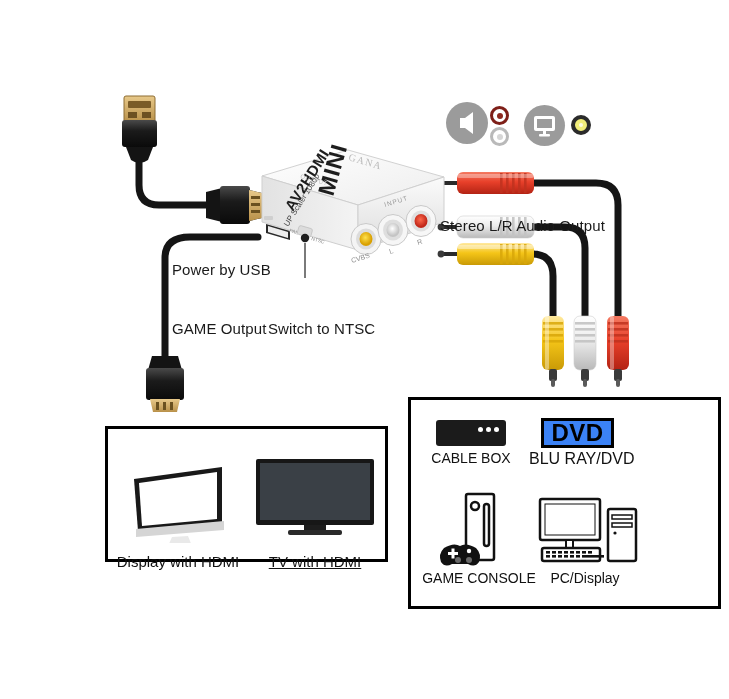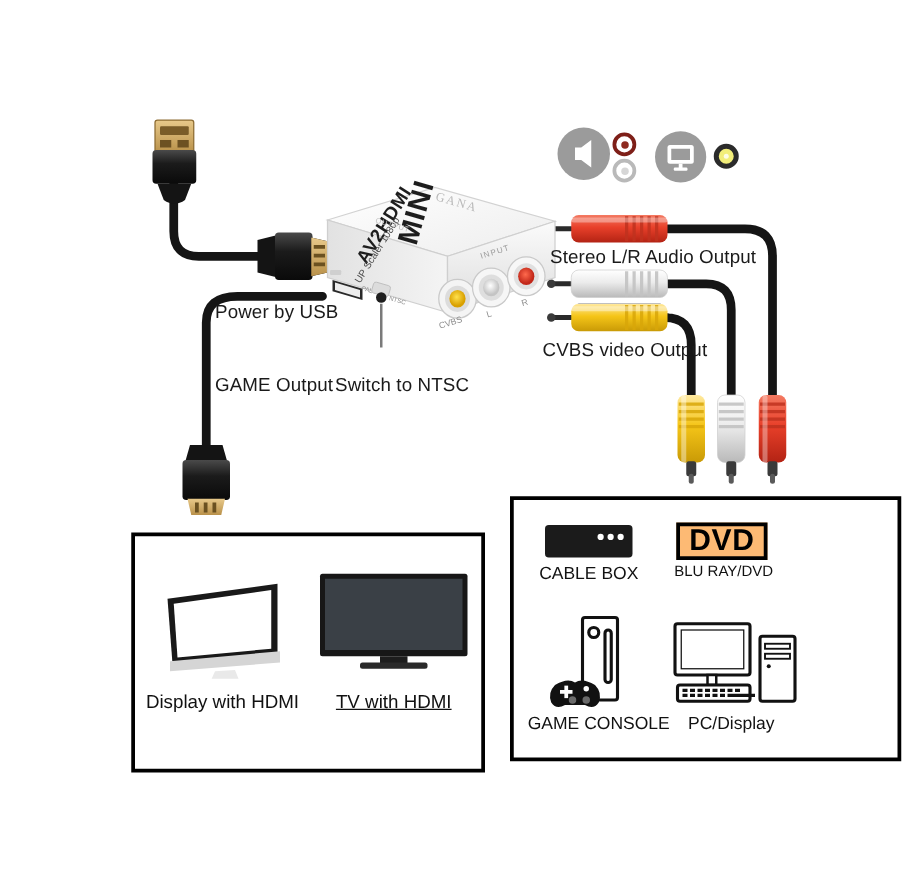--- a/index.html
+++ b/index.html
@@ -1,35 +1,35 @@
 <!DOCTYPE html>
 <html><head>
 <meta charset="utf-8">
 <style>
   html,body{margin:0;padding:0;background:#ffffff;}
   body{width:729px;height:699px;position:relative;overflow:hidden;
        font-family:"Liberation Sans",sans-serif;color:#111;}
   .stage{position:absolute;left:0;top:0;width:729px;height:699px;}
-  .lbl{position:absolute;white-space:nowrap;font-size:15px;color:#1a1a1a;letter-spacing:.1px;}
+  .lbl{position:absolute;white-space:nowrap;font-size:15px;color:#1a1a1a;letter-spacing:.1px;margin-top:20px;}
   .svgl{position:absolute;left:0;top:0;width:729px;height:699px;pointer-events:none;}
 
   
   .panel{position:absolute;border:3px solid #000;background:#fff;box-sizing:border-box;}
-  .panel-l{left:105px;top:426px;width:283px;height:192px;}
+  .panel-l{left:105px;top:426px;width:283px;height:136px;}
   .panel-r{left:408px;top:397px;width:313px;height:212px;}
   .panel-cap{position:absolute;font-size:15px;color:#111;white-space:nowrap;text-align:center;}
 
   
   .icircle{position:absolute;border-radius:50%;background:#9b9b9b;}
   .jack{position:absolute;border-radius:50%;box-sizing:border-box;}
 
   
   .cablebox{position:absolute;background:#1b1b1b;border-radius:3px;}
   .cb-dot{position:absolute;width:5px;height:5px;border-radius:50%;background:#fff;}
-  .dvdbox{position:absolute;border:3px solid #000;background:#fdba74;box-sizing:border-box;
+  .dvdbox{position:absolute;border:3px solid #000;background:#3b82f6;box-sizing:border-box;
           display:flex;align-items:center;justify-content:center;
           font-weight:bold;font-size:24px;letter-spacing:.5px;color:#000;}
 </style>
 </head>
 <body>
 
 <div class="stage">
 
   <svg class="svgl" viewBox="0 0 729 699">
     <defs>
@@ -298,21 +298,20 @@
          background:#f2ee7a;border:4px solid #2b2b2b;">
       <div style="position:absolute;left:4px;top:4px;width:4px;height:4px;
                   border-radius:50%;background:#ffffff;opacity:.8;"></div>
     </div>
   </div>
 
   <div class="lbl" style="left:172px;top:241px;">Power by USB</div>
   <div class="lbl" style="left:172px;top:300px;">GAME Output</div>
   <div class="lbl" style="left:268px;top:300px;text-align:right;">Switch to NTSC</div>
   <div class="lbl" style="left:440px;top:197px;">Stereo L/R Audio Output</div>
-  <div class="lbl" style="left:434px;top:272px;">CVBS video Output</div>
 
   <div class="panel panel-l">
 
     <div style="position:absolute;left:18px;top:22px;width:110px;height:92px;">
       <svg viewBox="0 0 110 92" style="width:110px;height:92px;">
         <path d="M8,28 L96,16 L96,72 L12,80 Z" fill="#191919"></path>
         <path d="M13,32 L91,21 L91,68 L16,75 Z" fill="#ffffff"></path>
         <path d="M10,78 L98,70 L98,79 L10,86 Z" fill="#d5d5d5"></path>
         <path d="M46,86 L62,85 L66,95 L42,95 Z" fill="#e9e9e9"></path>
         <rect x="33" y="93" width="44" height="5" rx="2" fill="#f0f0f0"></rect>
@@ -335,21 +334,21 @@
 
     <div class="cablebox" style="left:25px;top:20px;width:70px;height:26px;">
       <div class="cb-dot" style="left:42px;top:7px;"></div>
       <div class="cb-dot" style="left:50px;top:7px;"></div>
       <div class="cb-dot" style="left:58px;top:7px;"></div>
 
     </div>
     <div class="panel-cap" style="left:5px;top:50px;width:110px;font-size:14px;">CABLE BOX</div>
 
     <div class="dvdbox" style="left:130px;top:18px;width:73px;height:30px;">DVD</div>
-    <div class="panel-cap" style="left:118px;top:50px;width:100px;font-size:12px;">BLU RAY/DVD</div>
+    <div class="panel-cap" style="left:118px;top:50px;width:100px;font-size:16px;">BLU RAY/DVD</div>
 
     <div style="position:absolute;left:25px;top:92px;width:92px;height:78px;">
       <svg viewBox="0 0 92 78" style="width:92px;height:78px;">
         <rect x="30" y="2" width="28" height="66" rx="2" fill="#fff" stroke="#111" stroke-width="2.5"></rect>
         <circle cx="39" cy="14" r="4" fill="#fff" stroke="#111" stroke-width="2.5"></circle>
         <rect x="48" y="12" width="5" height="42" rx="2.5" fill="#fff" stroke="#111" stroke-width="2.5"></rect>
         <path d="M8,56 Q2,62 5,70 Q9,76 16,72 L32,72 Q39,76 43,70 Q46,62 40,56 Q30,50 24,54 Q18,50 8,56 Z" fill="#111"></path>
         <rect x="12" y="60" width="10" height="3" fill="#fff"></rect>
         <rect x="15.5" y="56.5" width="3" height="10" fill="#fff"></rect>
         <circle cx="33" cy="59" r="2.2" fill="#fff"></circle>

